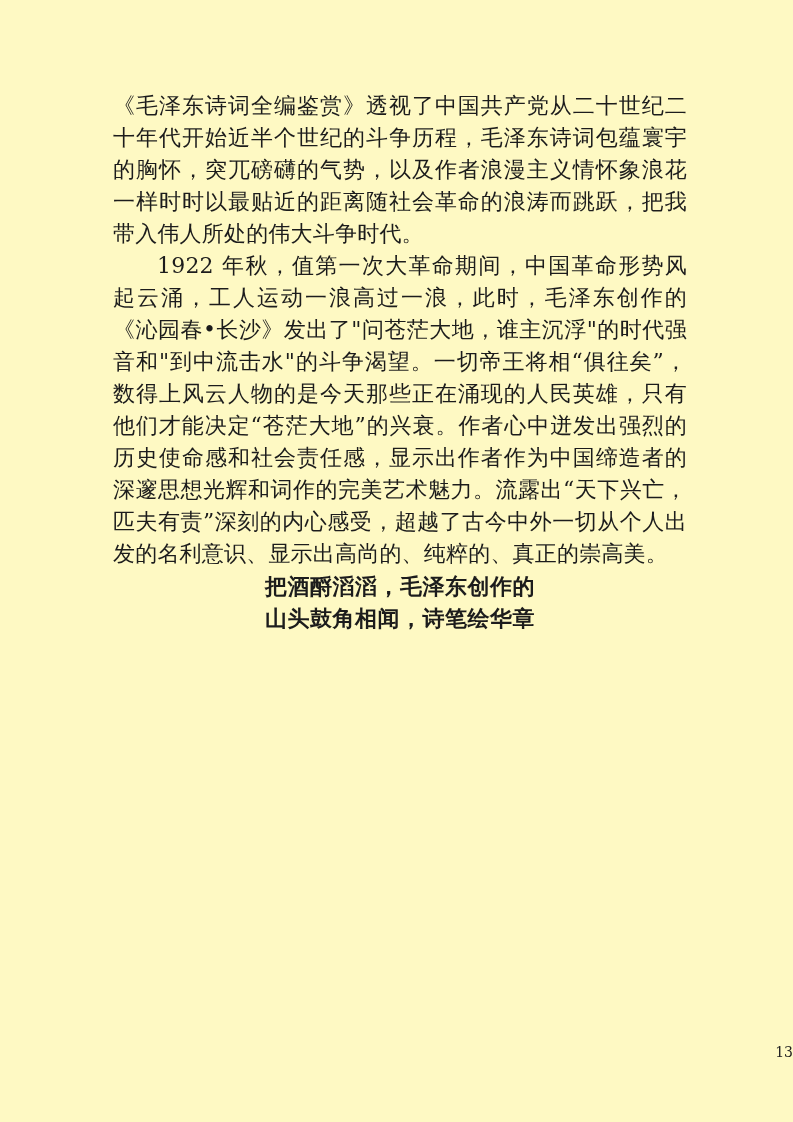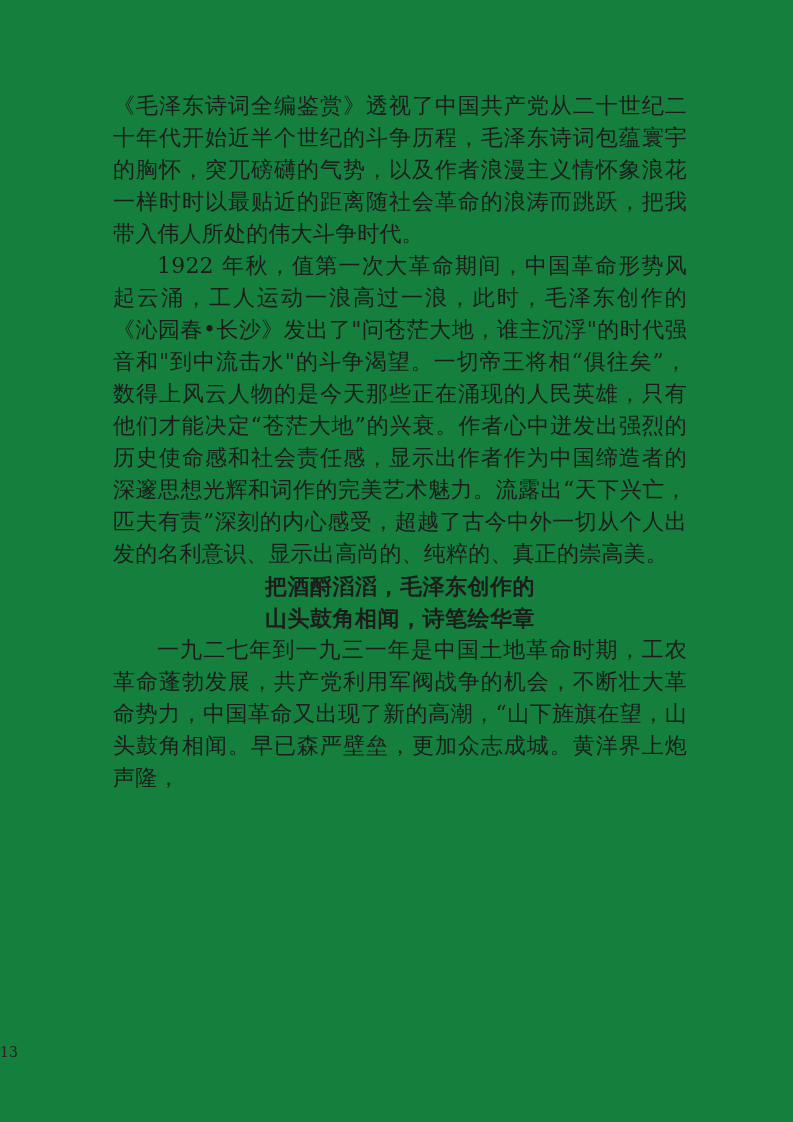--- a/index.html
+++ b/index.html
@@ -5,21 +5,21 @@
   * { margin: 0; padding: 0; box-sizing: border-box; }
   html, body {
     background: #ffffff;
     font-family: "DejaVu Serif", "Liberation Serif", serif;
   }
   .page {
     position: relative;
     width: 793px;
     height: 1122px;
     margin: 0 auto;
-    background: #15803d;
+    background: #fef9c3;
     color: #1c1c1c;
     overflow: hidden;
   }
   .content {
     position: absolute;
     top: 90px;
     left: 113px;
     width: 574px;
   }
   .body-para {
@@ -37,39 +37,38 @@
     line-height: 32px;
     font-weight: bold;
     text-align: center;
     letter-spacing: 0.5px;
   }
   .page-number {
     position: absolute;
     bottom: 62px;
     left: 0;
     width: 100%;
-    text-align: left;
+    text-align: right;
     font-size: 14px;
     color: #222222;
   }
 </style>
 </head>
 <body>
 
 <div class="page">
   <div class="content">
 
     <p class="body-para">《毛泽东诗词全编鉴赏》透视了中国共产党从二十世纪二十年代开始近半个世纪的斗争历程，毛泽东诗词包蕴寰宇的胸怀，突兀磅礴的气势，以及作者浪漫主义情怀象浪花一样时时以最贴近的距离随社会革命的浪涛而跳跃，把我带入伟人所处的伟大斗争时代。</p>
 
 
     <p class="body-para indent">1922 年秋，值第一次大革命期间，中国革命形势风起云涌，工人运动一浪高过一浪，此时，毛泽东创作的《沁园春•长沙》发出了"问苍茫大地，谁主沉浮"的时代强音和"到中流击水"的斗争渴望。一切帝王将相“俱往矣”，数得上风云人物的是今天那些正在涌现的人民英雄，只有他们才能决定“苍茫大地”的兴衰。作者心中迸发出强烈的历史使命感和社会责任感，显示出作者作为中国缔造者的深邃思想光辉和词作的完美艺术魅力。流露出“天下兴亡，匹夫有责”深刻的内心感受，超越了古今中外一切从个人出发的名利意识、显示出高尚的、纯粹的、真正的崇高美。</p>
 
     <h2 class="section-heading">把酒酹滔滔，毛泽东创作的</h2>
 
 
     <h2 class="section-heading">山头鼓角相闻，诗笔绘华章</h2>
 
-    <p class="body-para indent">一九二七年到一九三一年是中国土地革命时期，工农革命蓬勃发展，共产党利用军阀战争的机会，不断壮大革命势力，中国革命又出现了新的高潮，“山下旌旗在望，山头鼓角相闻。早已森严壁垒，更加众志成城。黄洋界上炮声隆，</p>
 
   </div>
 
   <div class="page-number">13</div>
 </div>
 
 </body></html>

